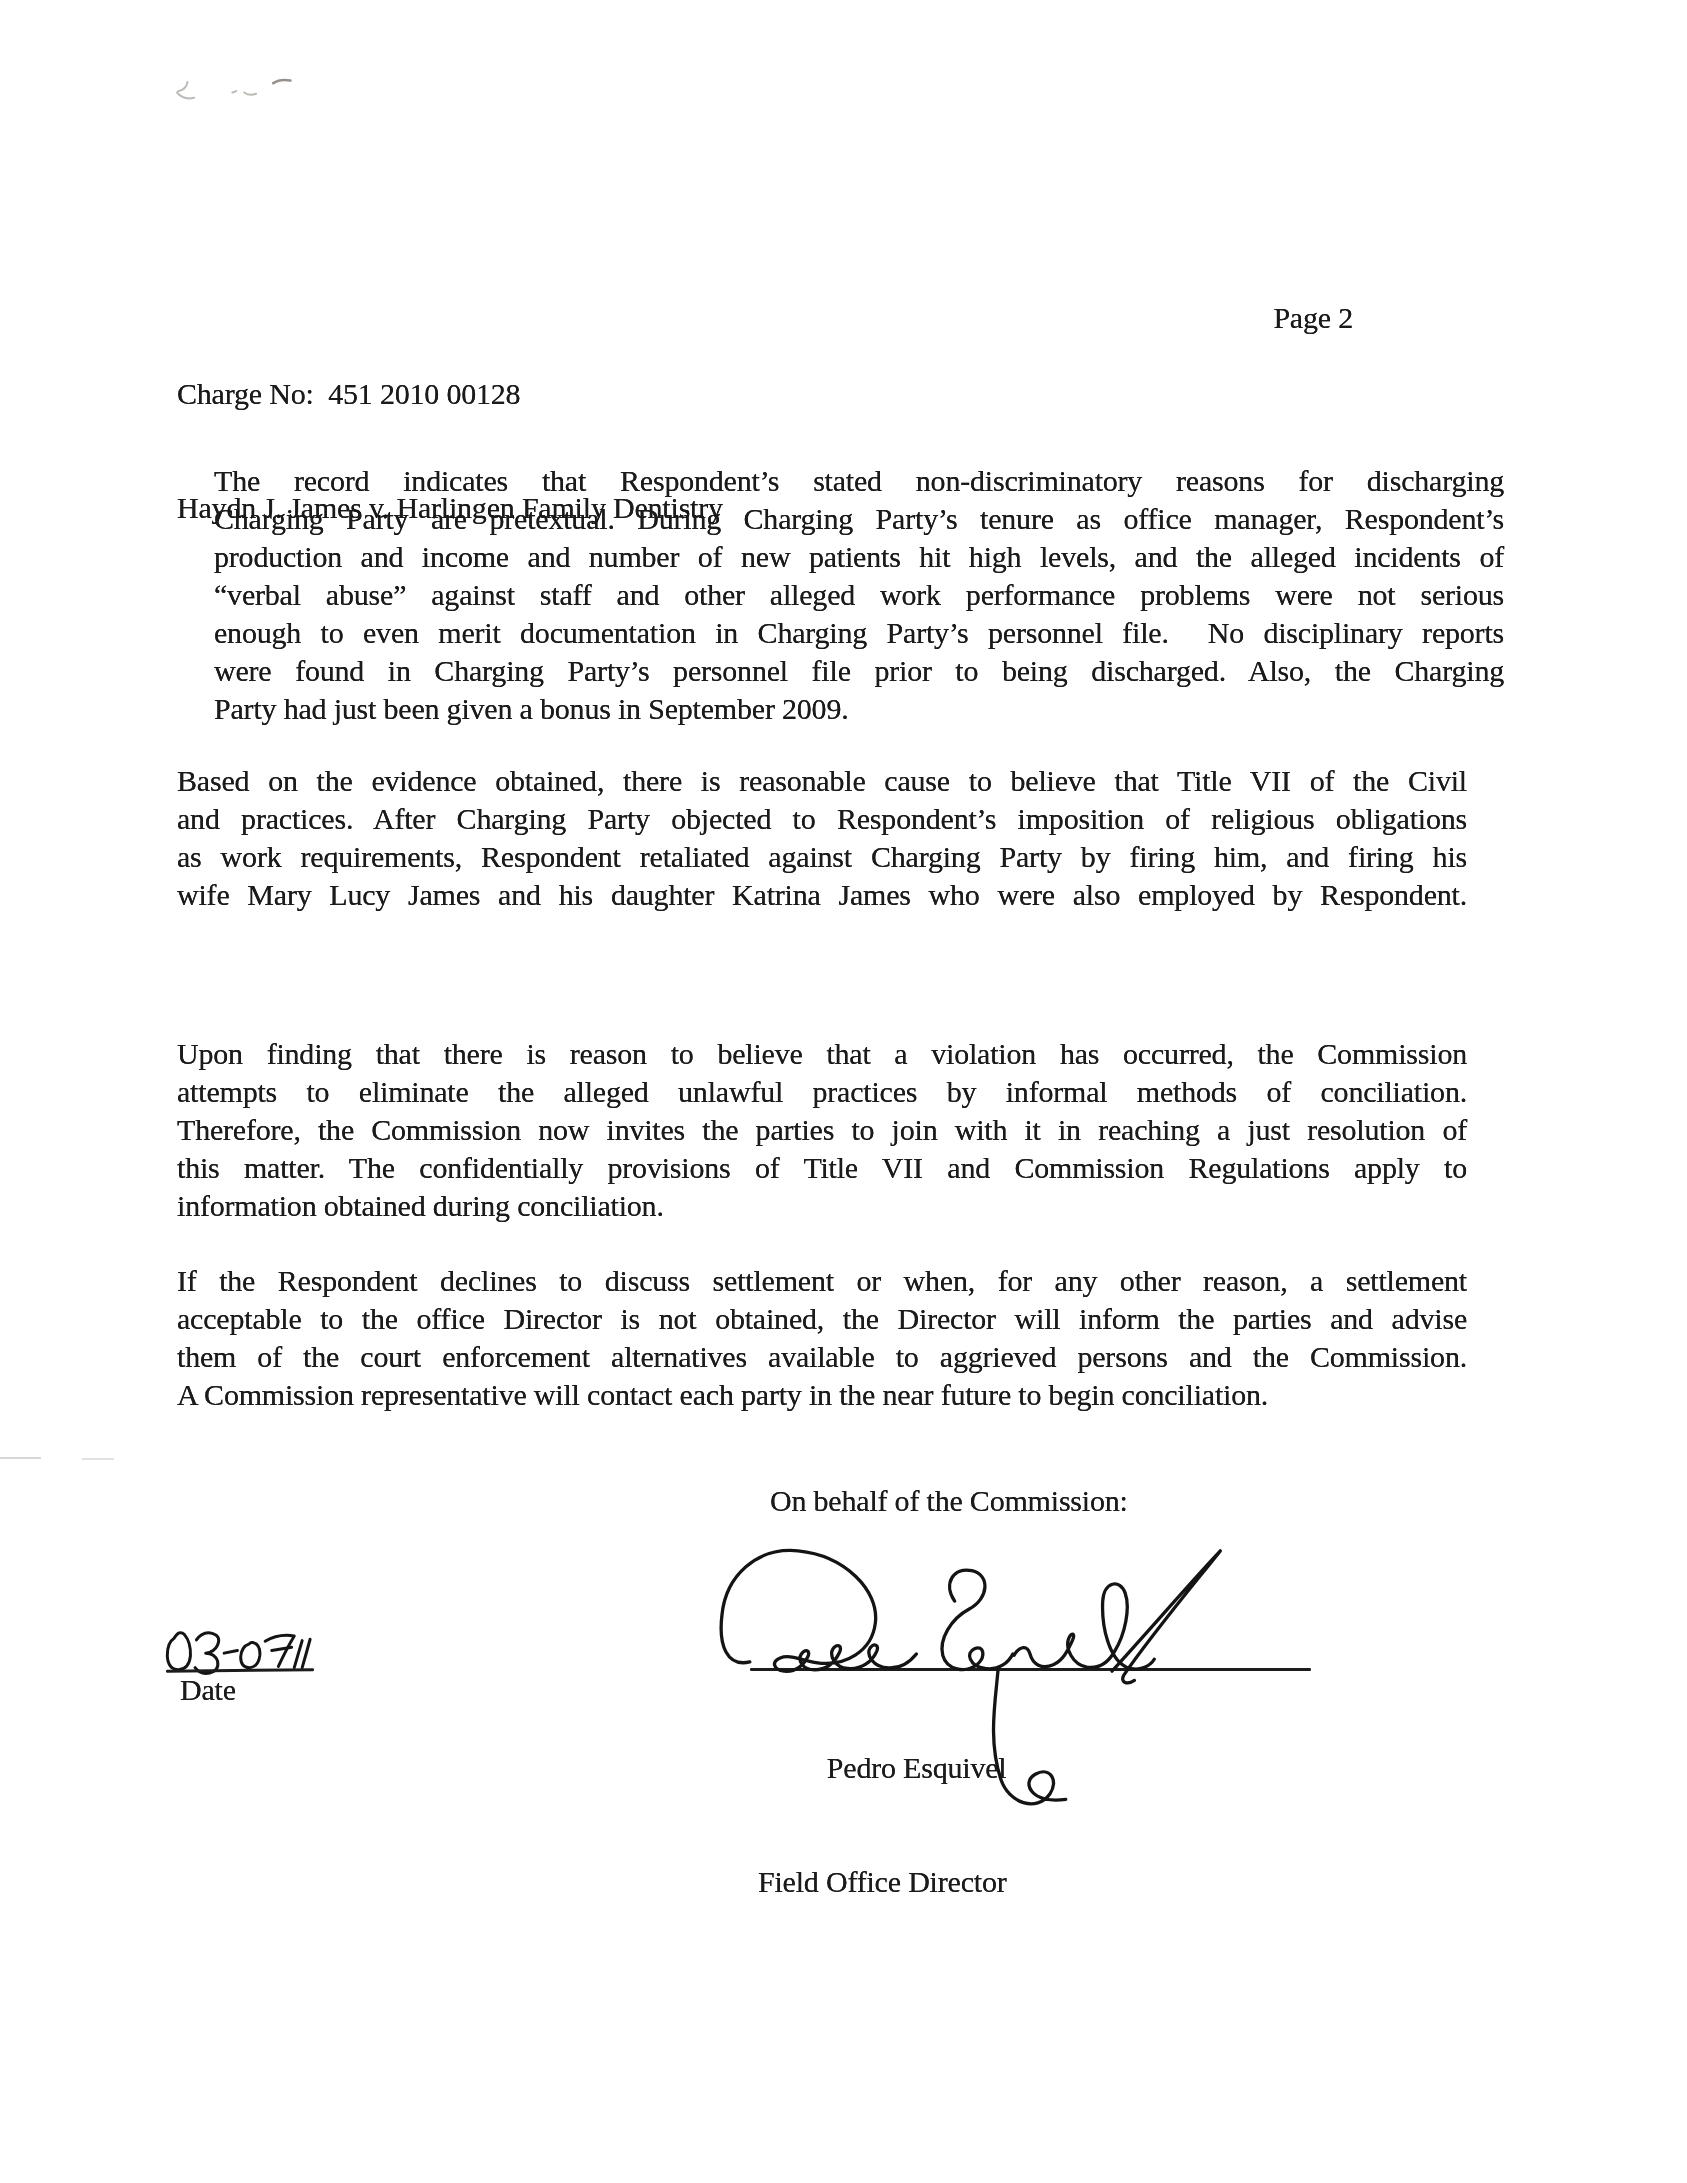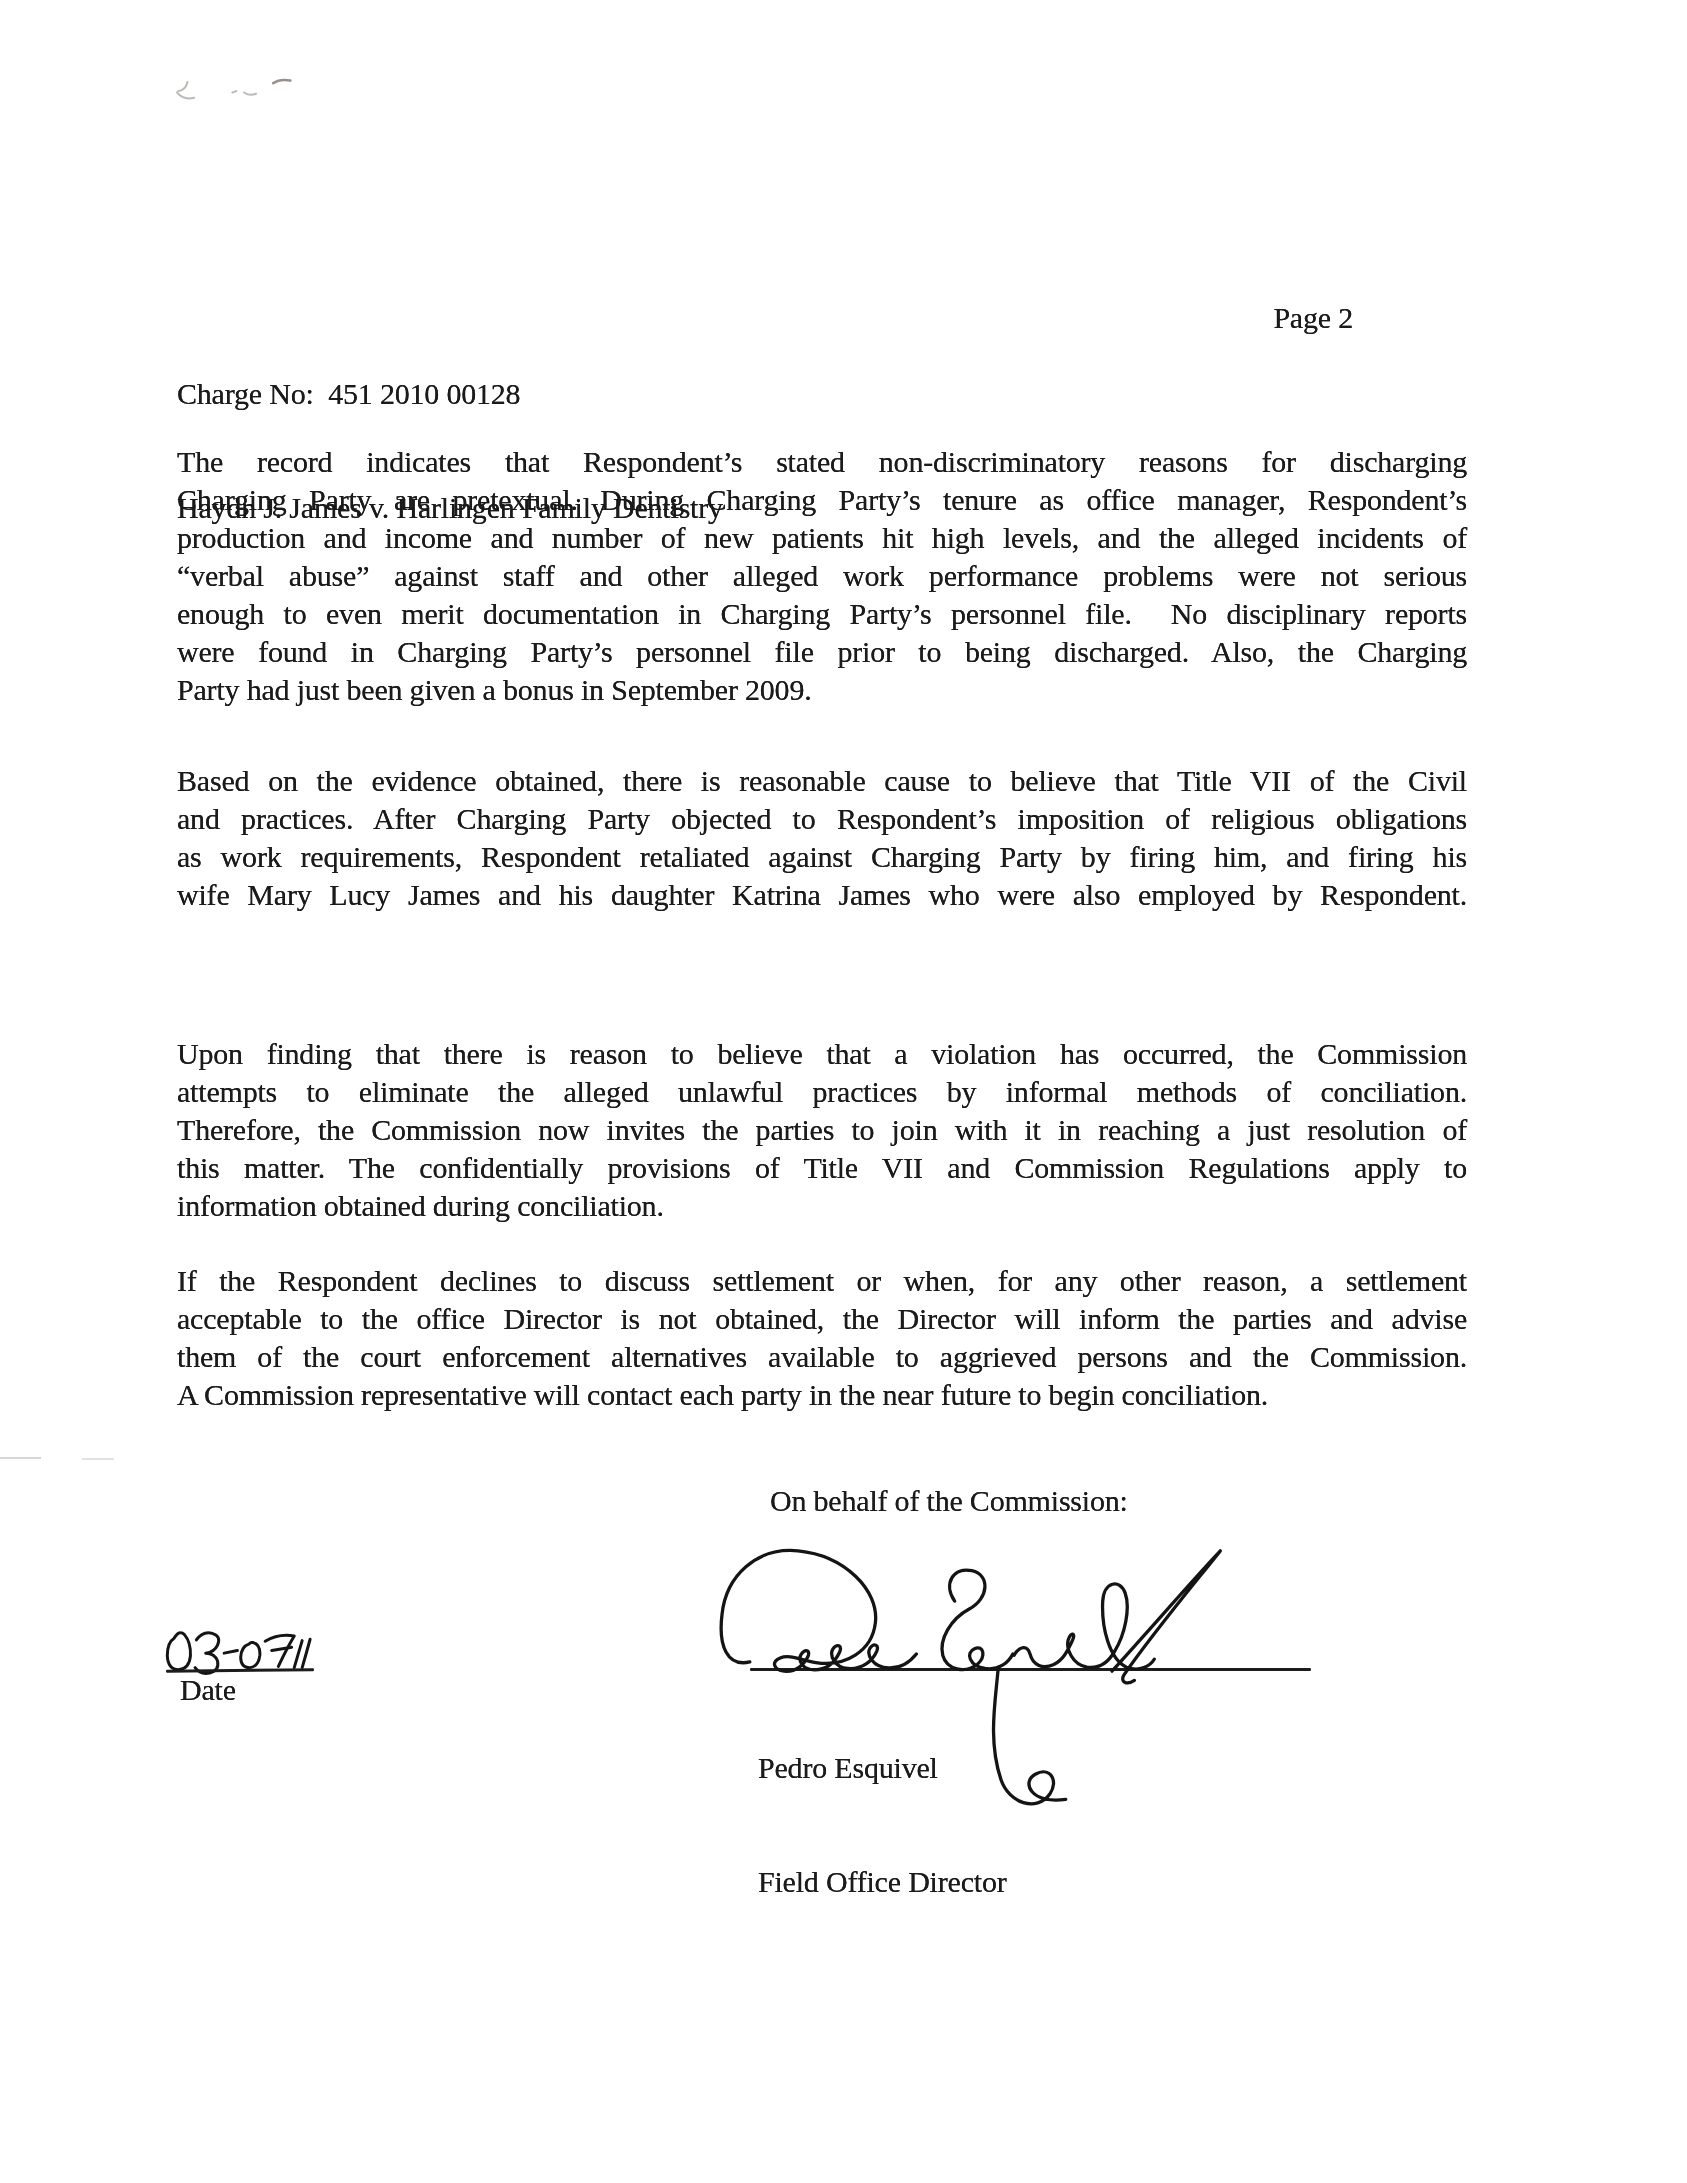--- a/index.html
+++ b/index.html
@@ -22,37 +22,37 @@
   }
   
   .header{left:177px;top:299px;width:1176px;}
   .header .page-num{position:absolute;right:0;top:0;margin-left:28px;}
   
   #body-paragraphs .para{
     position:absolute;left:177px;width:1290px;
     font-size:30px;line-height:38px;letter-spacing:-0.2px;
     text-shadow:0 0 0.4px rgba(0,0,0,0.85);
   }
-  #body-paragraphs .para:nth-child(1){top:443px;}
+  #body-paragraphs .para:nth-child(1){top:462px;margin-left:37px;}
   #body-paragraphs .para:nth-child(2){top:762px;}
   #body-paragraphs .para:nth-child(3){top:1035px;}
   #body-paragraphs .para:nth-child(4){top:1262px;}
   .line{
     height:38px;line-height:38px;
     text-align:justify;text-align-last:justify;
     white-space:pre-wrap;
   }
   .line.last{text-align-last:left;}
   
   .behalf{left:758px;top:1482px;margin-left:12px;}
   .sig-rule{
     position:absolute;left:750px;top:1668px;width:561px;height:2.6px;
     background:#1c1c1c;border-radius:1.3px;
   }
-  .signer{left:758px;top:1673px;}
+  .signer{left:758px;top:1673px;text-align:right;}
   .date-rule{
     position:absolute;left:166px;top:1669px;width:148px;height:2.6px;
     background:#1c1c1c;border-radius:1.3px;transform:rotate(-0.6deg);
   }
   .date-label{left:180px;top:1671px;}
   svg.overlay{position:absolute;}
   .stroke{fill:none;stroke:#141414;stroke-width:5;stroke-linecap:round;stroke-linejoin:round;}
   .stroke-thin{fill:none;stroke:#141414;stroke-width:4.5;stroke-linecap:round;stroke-linejoin:round;}
   .faint{fill:none;stroke:#9a948e;stroke-width:3;stroke-linecap:round;opacity:0.65;}
   .faint-dark{fill:none;stroke:#7d7672;stroke-width:4;stroke-linecap:round;opacity:0.8;}

